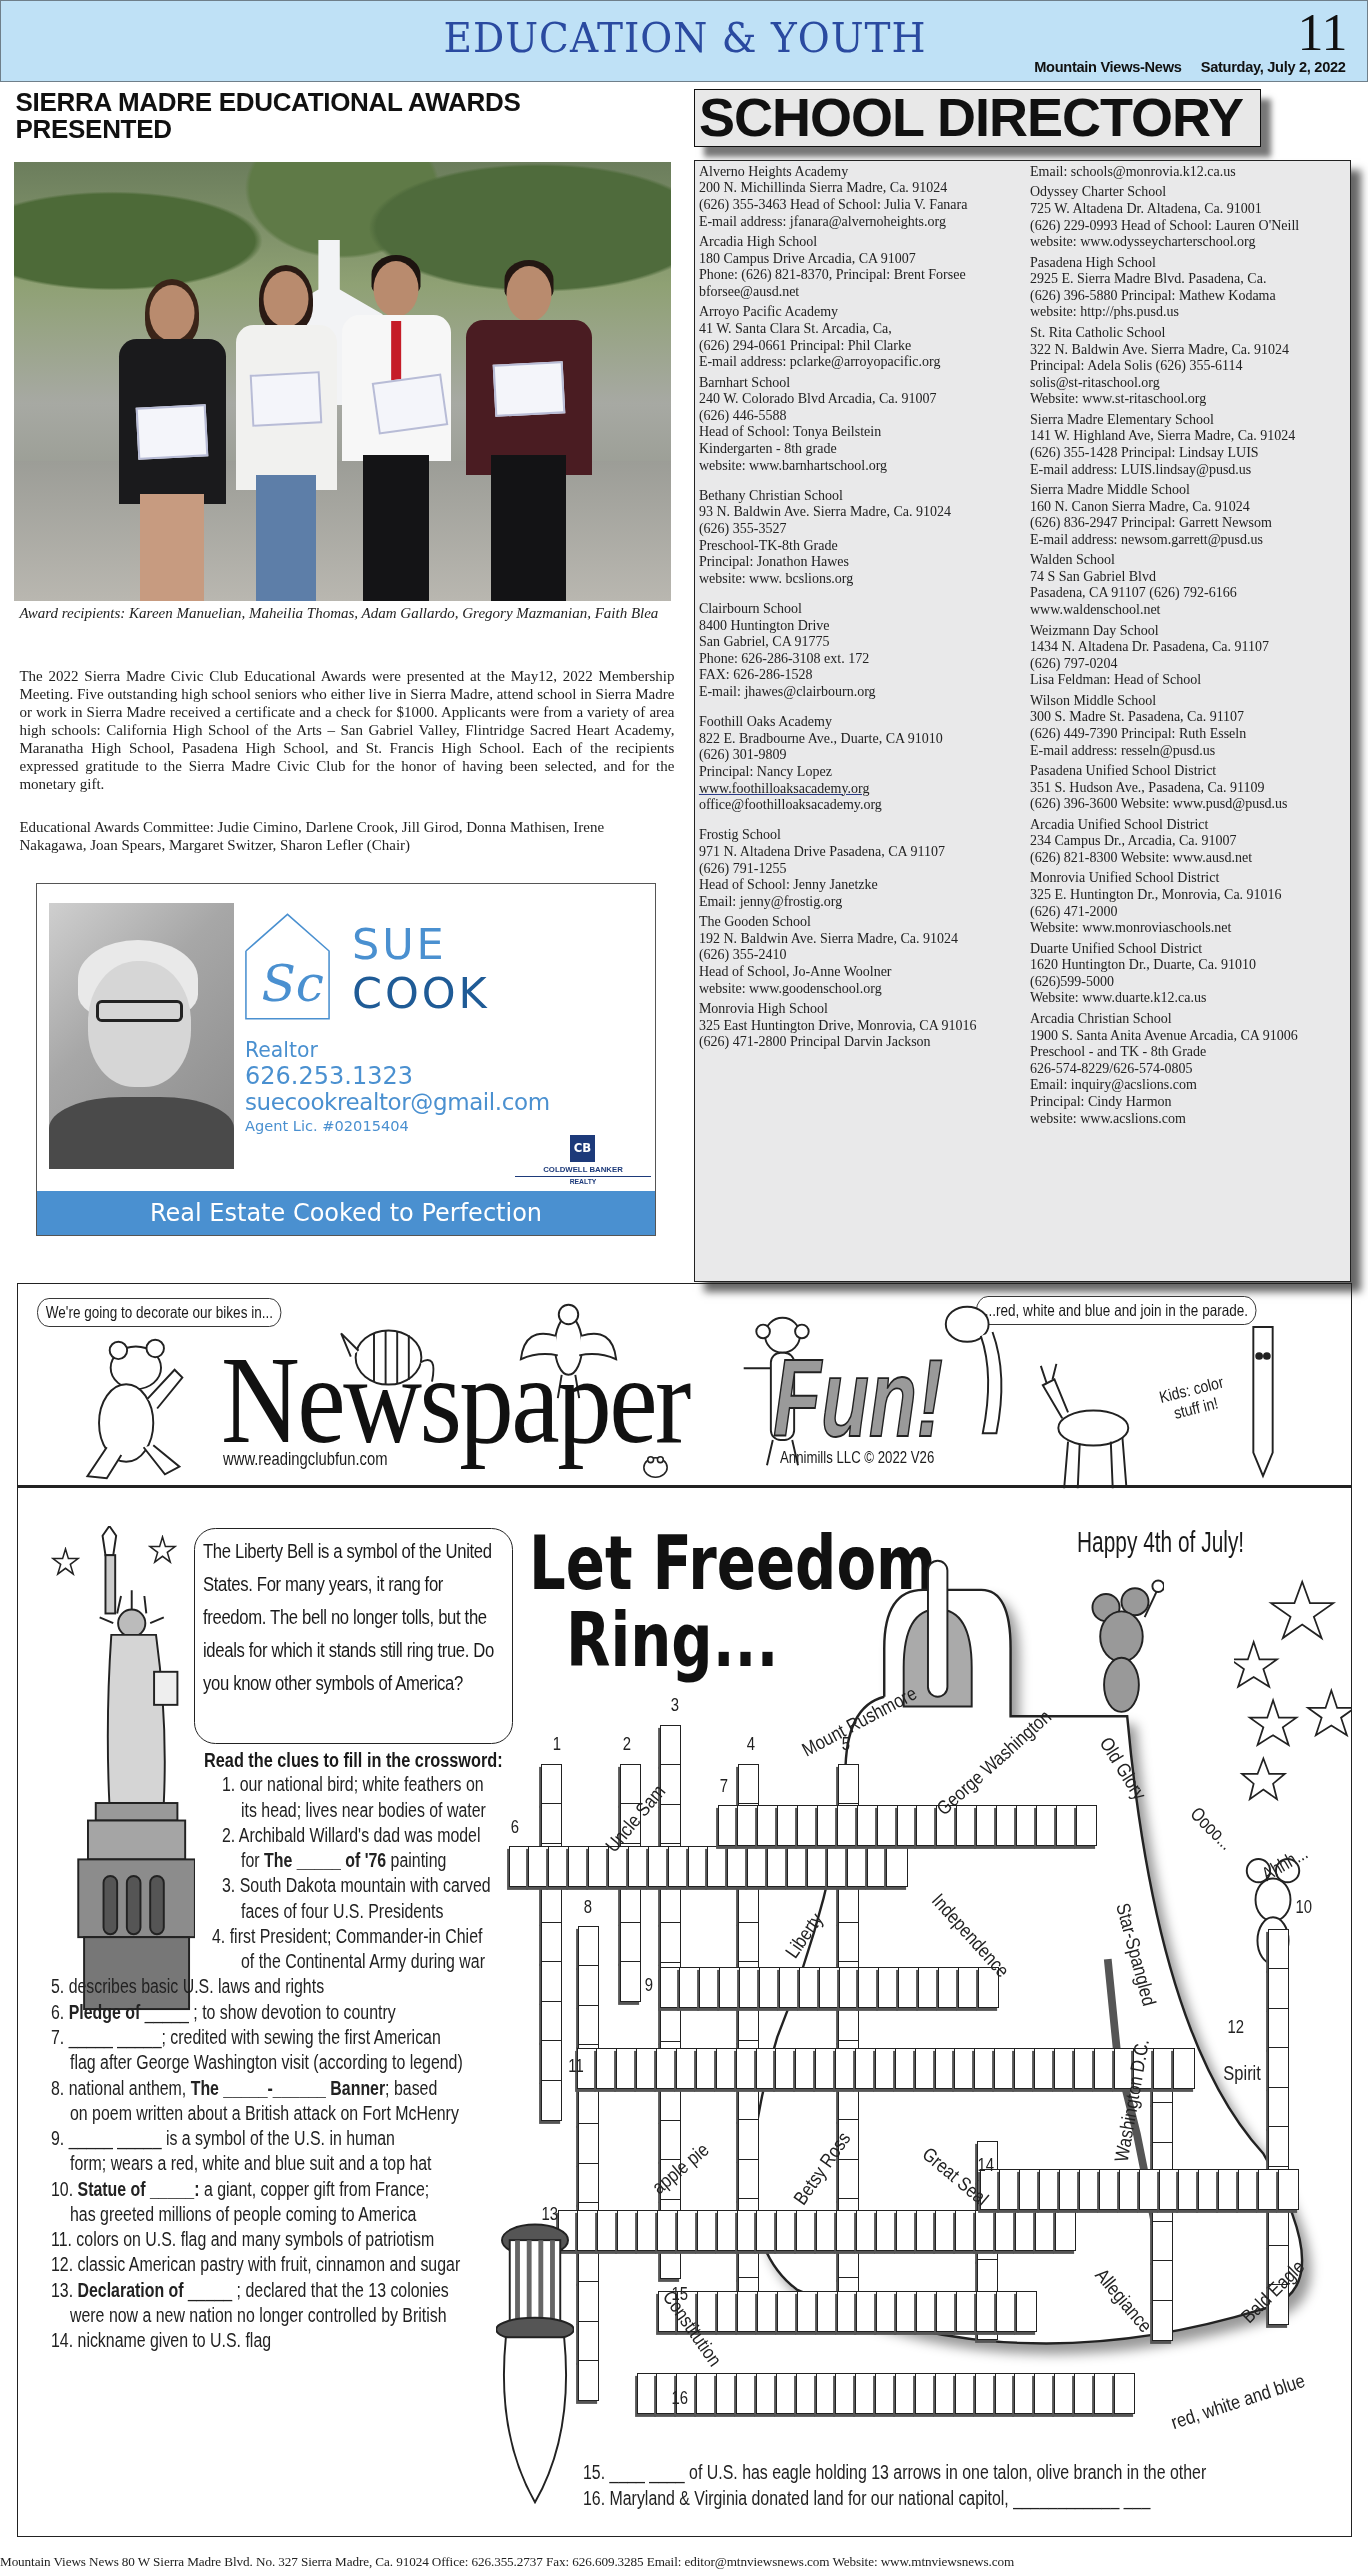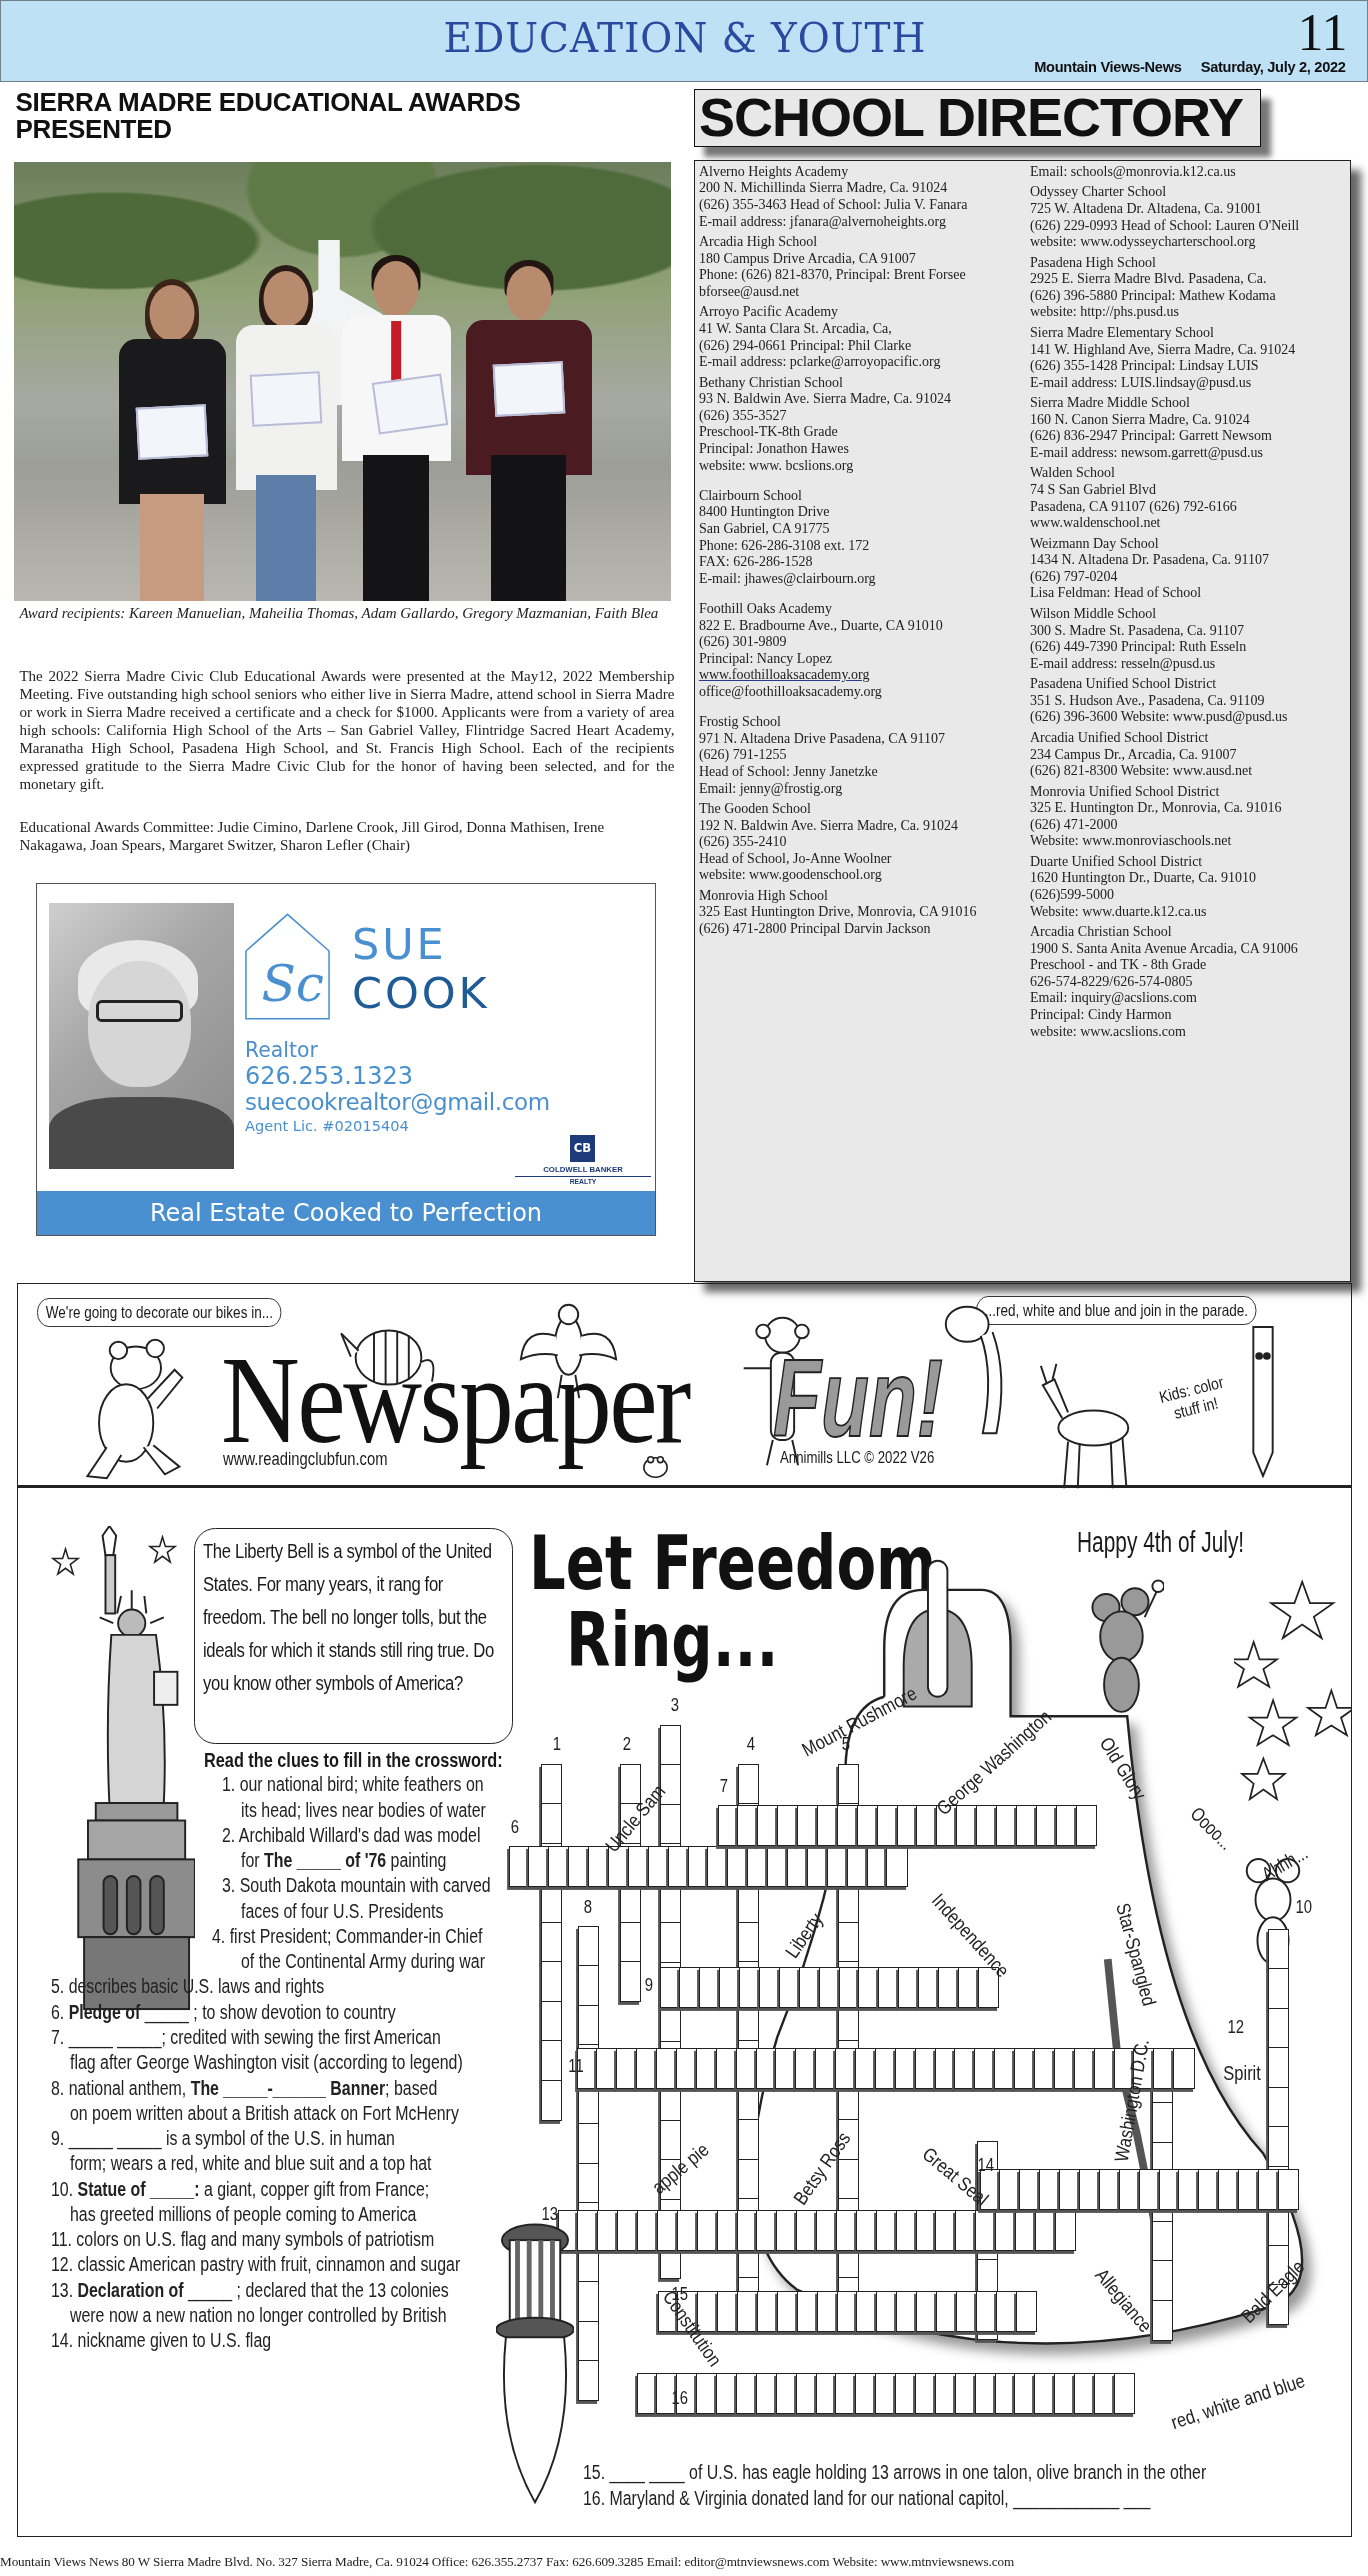--- a/index.html
+++ b/index.html
@@ -288,20 +288,28 @@
         <span class="line">Phone: (626) 821-8370, Principal: Brent Forsee</span>
         <span class="line">bforsee@ausd.net</span>
       </div>
       <div class="entry">
         <span class="line">Arroyo Pacific Academy</span>
         <span class="line">41 W. Santa Clara St.  Arcadia, Ca,</span>
         <span class="line">(626) 294-0661 Principal: Phil Clarke</span>
         <span class="line">E-mail address: pclarke@arroyopacific.org</span>
       </div>
       <div class="entry gap">
+        <span class="line">Barnhart School</span>
+        <span class="line">240 W. Colorado Blvd  Arcadia, Ca.  91007</span>
+        <span class="line">(626) 446-5588</span>
+        <span class="line">Head of School:  Tonya Beilstein</span>
+        <span class="line">Kindergarten - 8th grade</span>
+        <span class="line">website:  www.barnhartschool.org</span>
+      </div>
+      <div class="entry gap">
         <span class="line">Bethany Christian School</span>
         <span class="line">93 N. Baldwin Ave.  Sierra Madre, Ca. 91024</span>
         <span class="line">(626) 355-3527</span>
         <span class="line">Preschool-TK-8th Grade</span>
         <span class="line">Principal: Jonathon Hawes</span>
         <span class="line">website:  www. bcslions.org</span>
       </div>
       <div class="entry gap">
         <span class="line">Clairbourn School</span>
         <span class="line">8400 Huntington Drive</span>
@@ -346,20 +354,27 @@
         <span class="line">Odyssey Charter School</span>
         <span class="line">725 W. Altadena Dr.  Altadena, Ca. 91001</span>
         <span class="line">(626) 229-0993 Head of School: Lauren O'Neill</span>
         <span class="line">website: www.odysseycharterschool.org</span>
       </div>
       <div class="entry">
         <span class="line">Pasadena High School</span>
         <span class="line">2925 E. Sierra Madre Blvd.  Pasadena, Ca.</span>
         <span class="line">(626) 396-5880 Principal: Mathew Kodama</span>
         <span class="line">website: http://phs.pusd.us</span>
+      </div>
+      <div class="entry">
+        <span class="line">St. Rita Catholic School</span>
+        <span class="line">322 N. Baldwin Ave. Sierra Madre, Ca. 91024</span>
+        <span class="line">Principal: Adela Solis (626) 355-6114</span>
+        <span class="line">solis@st-ritaschool.org</span>
+        <span class="line">Website: www.st-ritaschool.org</span>
       </div>
       <div class="entry">
         <span class="line">Sierra Madre Elementary School</span>
         <span class="line">141 W. Highland Ave,  Sierra Madre, Ca. 91024</span>
         <span class="line">(626) 355-1428 Principal: Lindsay LUIS</span>
         <span class="line">E-mail address: LUIS.lindsay@pusd.us</span>
       </div>
       <div class="entry">
         <span class="line">Sierra Madre Middle School</span>
         <span class="line">160 N. Canon Sierra Madre, Ca. 91024</span>

